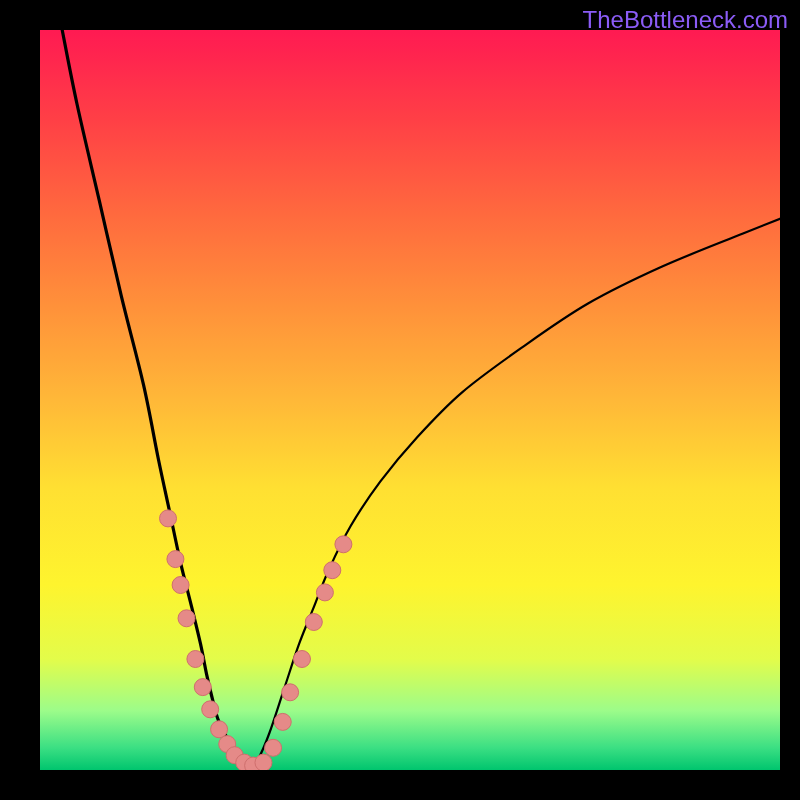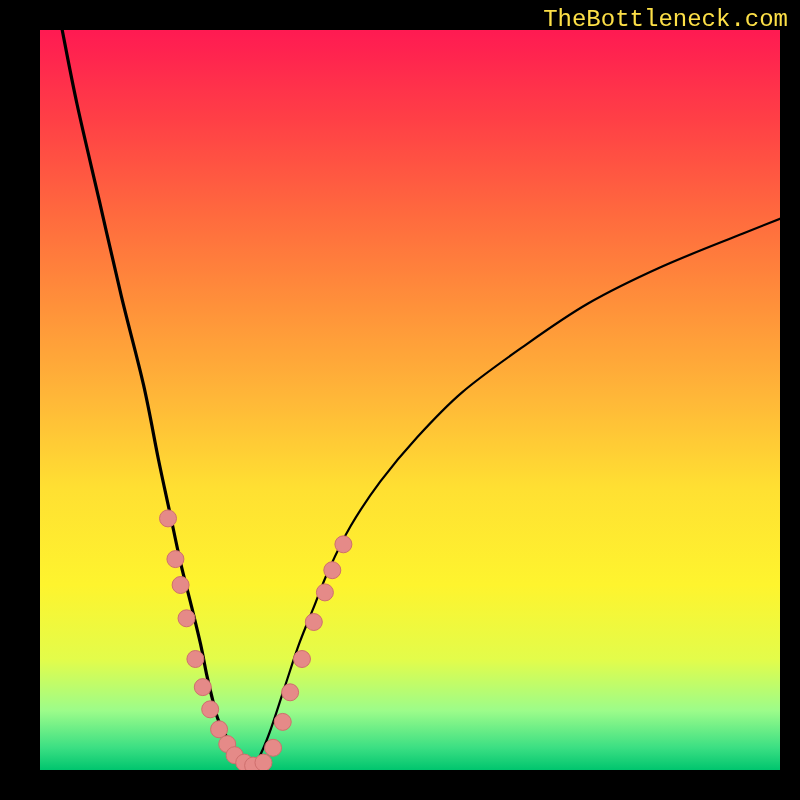--- a/index.html
+++ b/index.html
@@ -7,23 +7,23 @@
   .container {
     width: 800px;
     height: 800px;
     position: relative;
     background: #000;
   }
   .watermark {
     position: absolute;
     top: 6px;
     right: 12px;
-    font-family: Liberation Mono, monospace;
+    font-family: Liberation Sans, sans-serif;
     font-size: 24px;
-    color: #fde047;
+    color: #8b5cf6;
     z-index: 10;
     text-align: center;
   }
   .plot-area {
     position: absolute;
     left: 40px;
     top: 30px;
     width: 740px;
     height: 740px;
     background: linear-gradient(to bottom,

